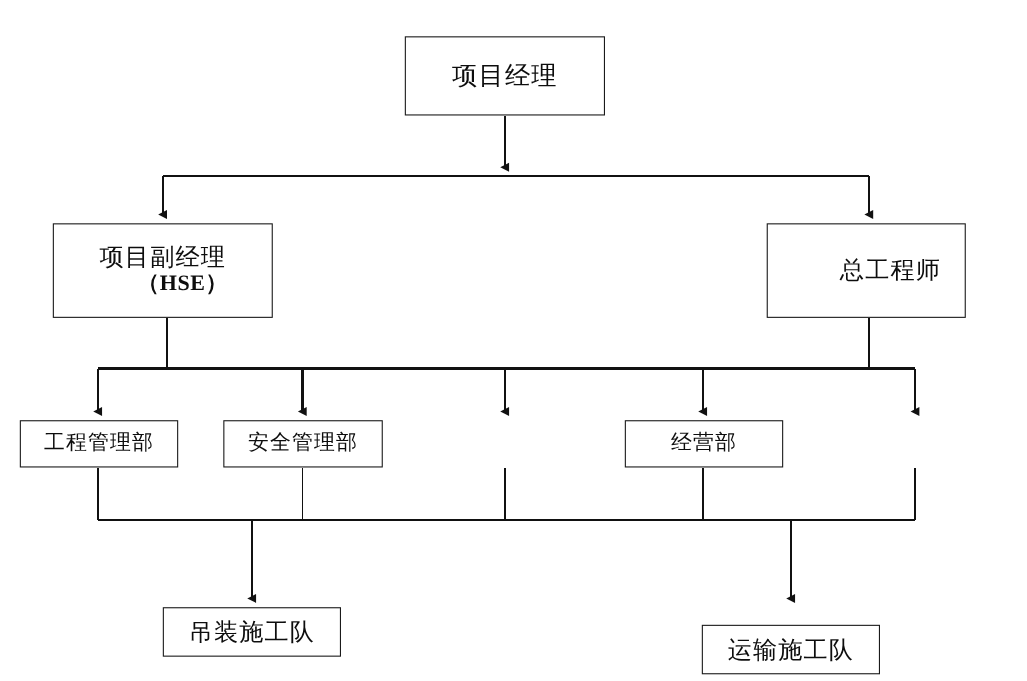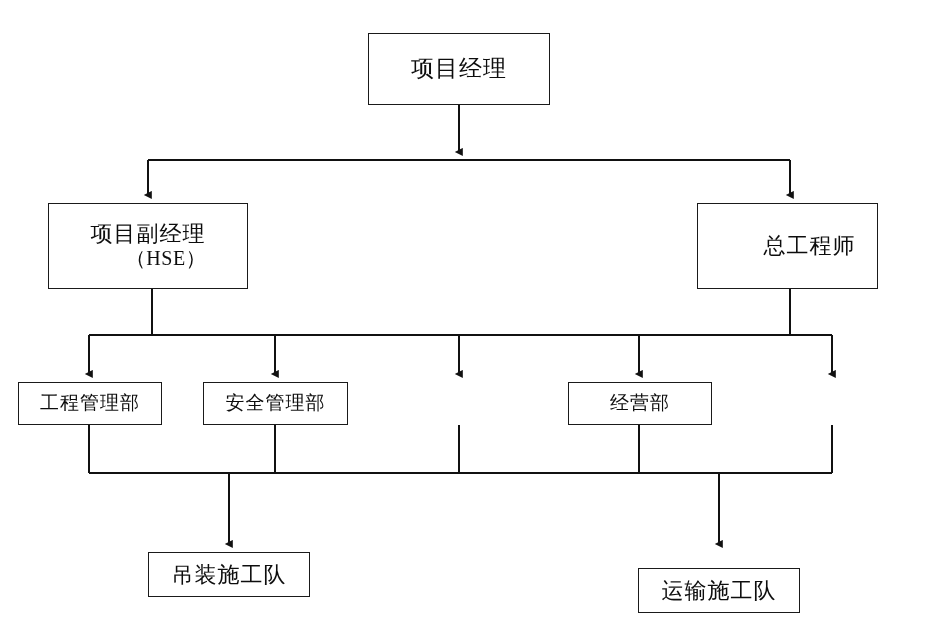--- a/index.html
+++ b/index.html
@@ -41,21 +41,21 @@
     z-index: 2;
   }
   .node .line1 {
     display: block;
     white-space: nowrap;
   }
   .node .line2 {
     display: block;
     white-space: nowrap;
     font-family: "Liberation Serif", "DejaVu Serif", serif;
-    font-weight: normal;
+    font-weight: bold;
     letter-spacing: 0.5px;
     margin-left: 36px;
   }
   
   .lvl1 { font-size: 23px; }
   .lvl2 { font-size: 22px; }
   .lvl2 .line2 { font-size: 20px; }
   .lvl3 { font-size: 19px; }
   .lvl4 { font-size: 22px; }
 </style>

